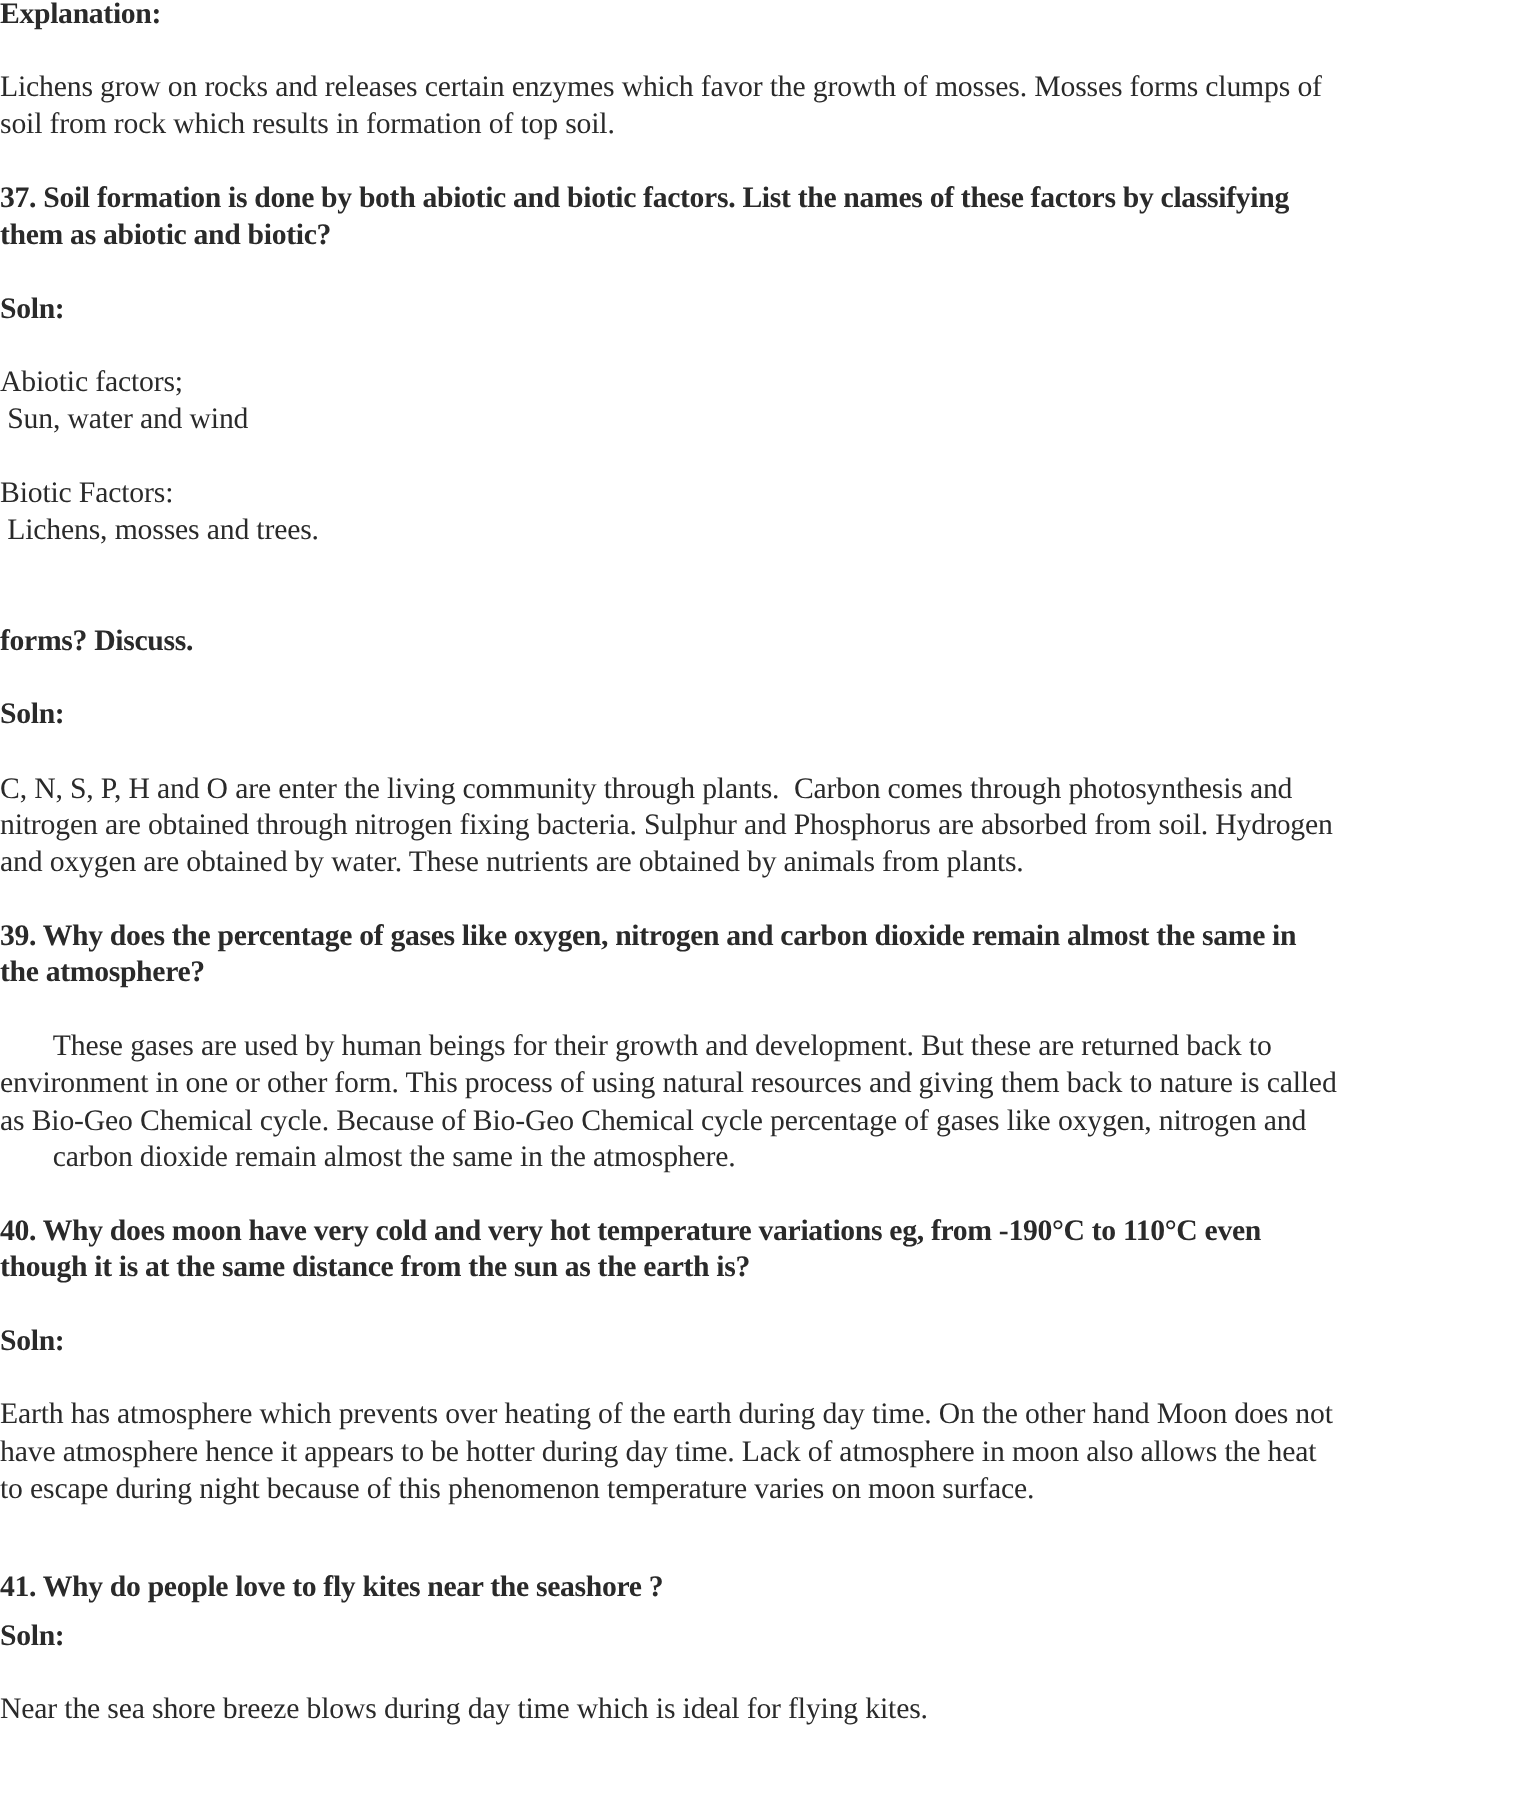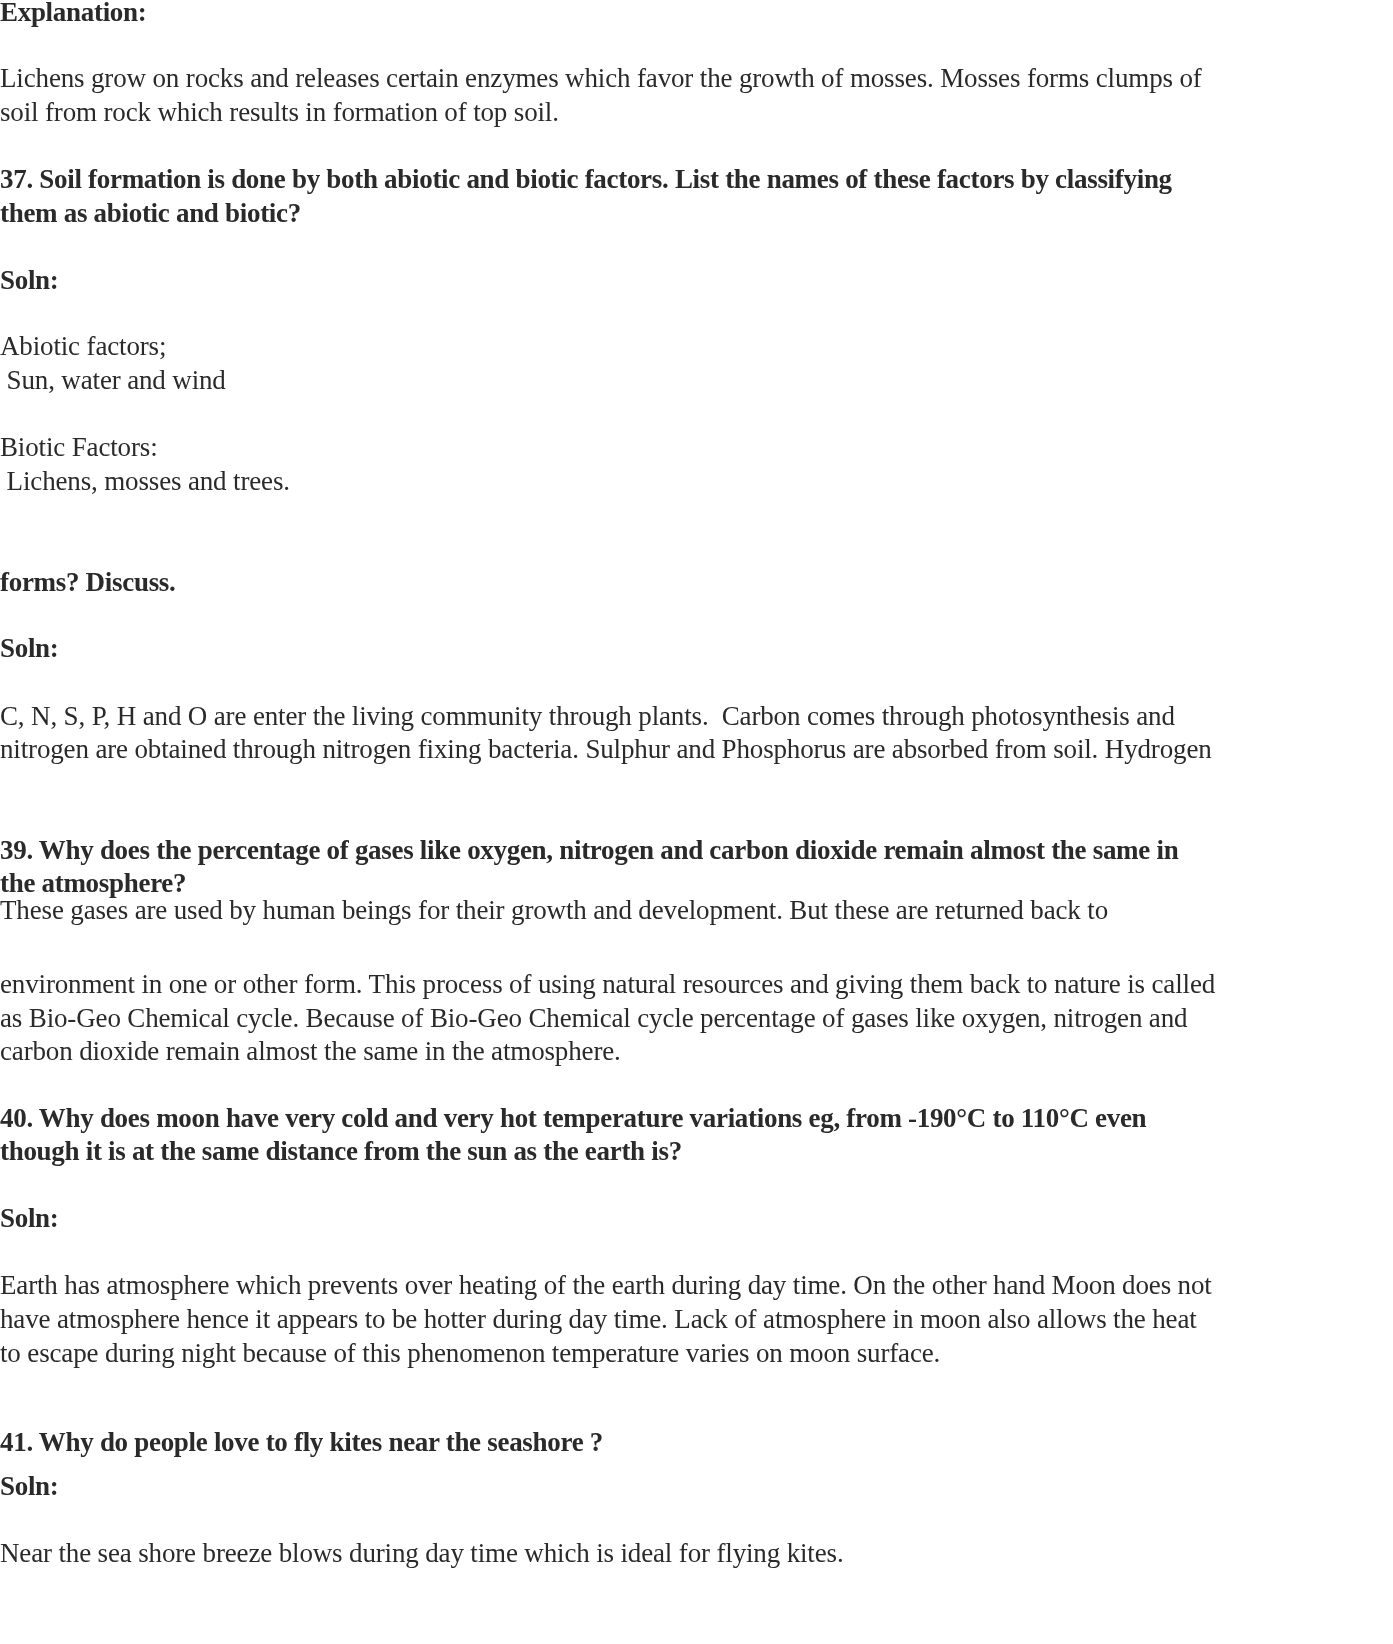--- a/index.html
+++ b/index.html
@@ -49,27 +49,28 @@
   <div class="ln b" style="top:263px;">Soln:</div>
   <div class="ln" style="top:329px;">Abiotic factors;</div>
   <div class="ln" style="top:363px;"> Sun, water and wind</div>
   <div class="ln" style="top:430px;">Biotic Factors:</div>
   <div class="ln" style="top:464px;"> Lichens, mosses and trees.</div>
 
   <div class="ln b" style="top:565px;">forms? Discuss.</div>
   <div class="ln b" style="top:631px;">Soln:</div>
   <div class="ln" style="top:699px;">C, N, S, P, H and O are enter the living community through plants.  Carbon comes through photosynthesis and</div>
   <div class="ln" style="top:732px;">nitrogen are obtained through nitrogen fixing bacteria. Sulphur and Phosphorus are absorbed from soil. Hydrogen</div>
+  <div class="ln" style="top:766px;">and oxygen are obtained by water. These nutrients are obtained by animals from plants.</div>
 
   <div class="ln b" style="top:833px;">39. Why does the percentage of gases like oxygen, nitrogen and carbon dioxide remain almost the same in</div>
   <div class="ln b" style="top:866px;">the atmosphere?</div>
-  <div class="ln" style="top:893px;">These gases are used by human beings for their growth and development. But these are returned back to</div>
+  <div class="ln" style="top:933px;padding-left:48px;">These gases are used by human beings for their growth and development. But these are returned back to</div>
   <div class="ln" style="top:967px;">environment in one or other form. This process of using natural resources and giving them back to nature is called</div>
   <div class="ln" style="top:1001px;">as Bio-Geo Chemical cycle. Because of Bio-Geo Chemical cycle percentage of gases like oxygen, nitrogen and</div>
-  <div class="ln" style="top:1034px;">carbon dioxide remain almost the same in the atmosphere.</div>
+  <div class="ln" style="top:1034px;margin-left:48px;">carbon dioxide remain almost the same in the atmosphere.</div>
 
   <div class="ln b" style="top:1101px;">40. Why does moon have very cold and very hot temperature variations eg, from -190°C to 110°C even</div>
   <div class="ln b" style="top:1134px;">though it is at the same distance from the sun as the earth is?</div>
   <div class="ln b" style="top:1201px;">Soln:</div>
   <div class="ln" style="top:1268px;">Earth has atmosphere which prevents over heating of the earth during day time. On the other hand Moon does not</div>
   <div class="ln" style="top:1302px;">have atmosphere hence it appears to be hotter during day time. Lack of atmosphere in moon also allows the heat</div>
   <div class="ln" style="top:1336px;">to escape during night because of this phenomenon temperature varies on moon surface.</div>
 
   <div class="ln b" style="top:1403px;margin-top:22px;">41. Why do people love to fly kites near the seashore ?</div>
   <div class="ln b" style="top:1469px;">Soln:</div>

